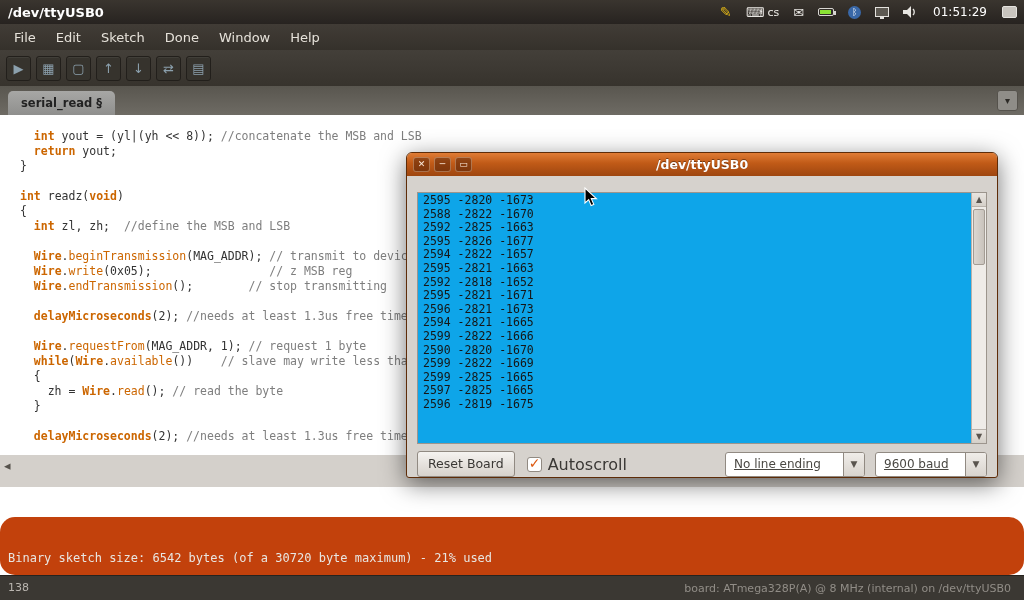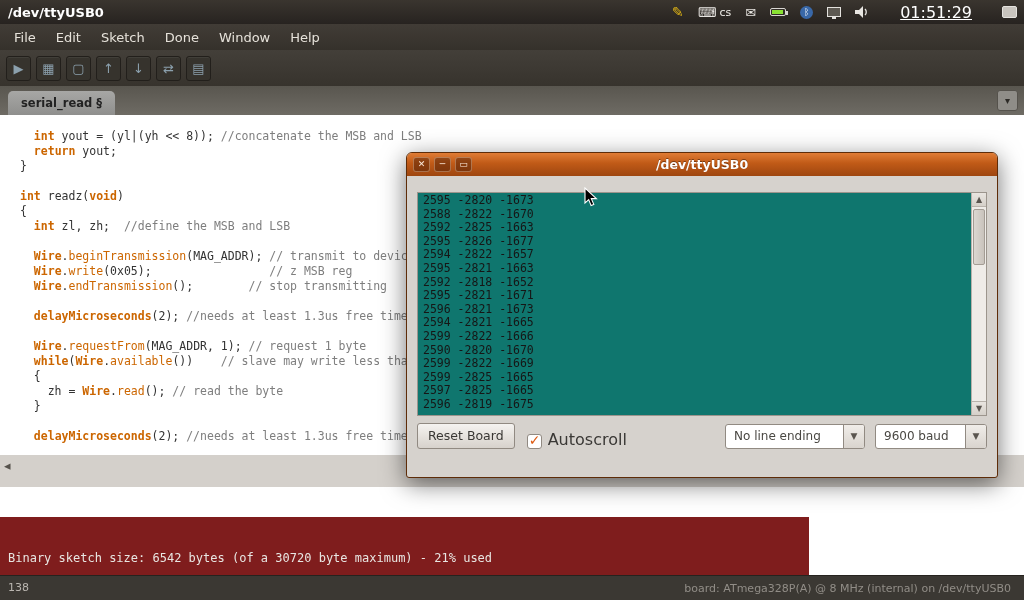--- a/index.html
+++ b/index.html
@@ -17,21 +17,21 @@
   .pencil { color:#e3b715; font-size:14px; }
   .kbd-glyph { font-size:13px; margin-right:3px; }
   .kbd-label { font-size:11px; color:#f0eee9; }
   .battery { width:16px; height:8px; border:1px solid #d8d6d2; border-radius:2px; position:relative; }
   .battery-fill { position:absolute; left:1px; top:1px; bottom:1px; width:11px; background:#8ae234; }
   .battery:after { content:""; position:absolute; right:-3px; top:2px; width:2px; height:4px; background:#d8d6d2; }
   .bt { width:13px; height:13px; border-radius:50%; background:#3968a8; color:#fff;
         font-size:9px; text-align:center; line-height:13px; }
   .net { width:14px; height:10px; border:1px solid #e4e2de; background:#5d5952; position:relative; }
   .net:after { content:""; position:absolute; left:4px; bottom:-3px; width:4px; height:2px; background:#e4e2de; }
-  #clock { font-size:16px; color:#fff; margin:0 23px;text-decoration:underline; }
+  #clock { font-size:12px; color:#fff; margin:0 8px; }
   .session { width:15px; height:12px; border:1px solid #e4e2de; border-radius:2px; background:#c8c4be; }
 
   
   #menu-bar { position:absolute; left:0; top:24px; width:1024px; height:26px;
     background:linear-gradient(#413c36,#35312b); display:flex; align-items:center;
     padding-left:4px; z-index:5; }
   .menu-item { color:#e6e2da; font-size:13px; padding:4px 10px; cursor:default; }
 
   
   #toolbar { position:absolute; left:0; top:50px; width:1024px; height:36px;
@@ -64,21 +64,21 @@
   .p { color:#333; }
 
   #editor-hscroll { position:absolute; left:0; top:455px; width:1024px; height:32px;
     background:#d4d0cb; }
   #hscroll-left { position:absolute; left:4px; top:3px; color:#56524c; font-size:13px; }
 
   
   #status-bar { position:absolute; left:0; top:487px; width:1024px; height:30px;
     background:linear-gradient(#f26d1e,#dd5512); color:#fff; font-size:13px;
     line-height:30px; padding-left:10px; }
-  #console { position:absolute; left:0; top:517px; width:809px; height:58px; background:#7f1d1d; }
+  #console { position:absolute; left:0; top:517px; width:1024px; height:58px; background:#c2410c;border-radius:15px; }
   #console-line { position:absolute; left:8px; top:34px; color:#e8e6e2;
     font-family:"DejaVu Sans Mono", monospace; font-size:12px; }
   #footer { position:absolute; left:0; top:575px; width:1024px; height:25px;
     background:#3b3833; border-top:1px solid #26231f; }
   #footer-line { position:absolute; left:8px; top:5px; color:#bab6b0; font-size:11px; }
   #footer-board { position:absolute; right:13px; top:6px; color:#918d87; font-size:11px; }
 
   
   #serial-window { position:absolute; left:406px; top:152px; width:592px; height:326px;
     background:#d6d2cd; border:1px solid #5e2c08; border-radius:6px 6px 3px 3px;
@@ -93,46 +93,46 @@
     font-weight:bold; font-size:12.5px; text-shadow:0 -1px 0 rgba(0,0,0,.4); }
   #sw-body { padding:8px 10px 0 10px; }
   #sw-input-row { display:flex; align-items:center; }
   #sw-input { flex:1; height:24px; background:#fff; border:2px solid #d8702a;
     border-radius:4px; box-shadow:0 0 4px rgba(235,125,45,.8); padding:0 6px;
     font-size:12px; outline:none; font-family:"DejaVu Sans", sans-serif; }
   .gtkbtn { background:linear-gradient(#f5f3f0,#e3dfda 60%,#d7d2cc);
     border:1px solid #918a82; border-radius:3px; color:#3a3835; font-size:12.5px;
     text-align:center; }
   #sw-send { margin-left:8px; width:52px; height:26px; line-height:24px; }
-  #sw-output { margin-top:8px; height:224px; background:#0f766e; border:1px solid #9c958d;
+  #sw-output { margin-top:8px; height:252px; background:#0ea5e9; border:1px solid #9c958d;
     position:relative; overflow:hidden; }
   #serial-output { padding:1px 5px; font-family:"DejaVu Sans Mono", monospace;
     font-size:11.5px; line-height:13.6px; color:#161616; white-space:pre; }
   #sw-scrollbar { position:absolute; right:0; top:0; bottom:0; width:15px;
     background:#efece8; border-left:1px solid #b8b2ab; }
   .sarr { position:absolute; left:0; width:14px; height:14px;
     background:linear-gradient(#e9e5e0,#d5d0c9); color:#5a554f; font-size:8px;
     text-align:center; line-height:14px; }
   #sarr-up { top:0; border-bottom:1px solid #b8b2ab; }
   #sarr-down { bottom:0; border-top:1px solid #b8b2ab; }
   #sthumb { position:absolute; left:1px; right:1px; top:16px; height:56px;
     background:linear-gradient(90deg,#dcd7d1,#c9c3bc); border:1px solid #a39c94;
     border-radius:2px; }
-  #sw-controls { margin-top:7px; display:flex; align-items:flex-end; }
+  #sw-controls { margin-top:7px; display:flex; align-items:center; }
   #sw-reset { padding:0 10px; height:26px; line-height:24px; }
   #sw-check { margin-left:12px; width:15px; height:15px; background:#fff;
     border:1px solid #918a82; border-radius:3px; position:relative; }
   #sw-checkmark { position:absolute; left:1px; top:-3px; color:#dd5a12;
     font-weight:bold; font-size:14px; }
   #sw-autoscroll-label { margin-left:6px; font-size:16px; color:#3a3835; }
   #sw-ctrl-spacer { flex:1; }
   .combo { display:flex; height:25px; border:1px solid #918a82; border-radius:3px;
     background:#fff; overflow:hidden; }
   .combo-val { padding:0 8px; font-size:12px; color:#4a4843; line-height:23px; flex:1;
-    white-space:nowrap; }
+    white-space:nowrap;text-decoration:underline; }
   .combo-btn { width:21px; background:linear-gradient(#f0ede9,#d9d4ce);
     border-left:1px solid #918a82; color:#5a554f; font-size:9px; text-align:center;
     line-height:23px; }
   #combo-line-ending { width:140px; margin-right:10px; }
   #combo-baud { width:112px; }
 
   
   #cursor { position:absolute; left:584px; top:187px; z-index:30; }
 </style>
 </head>

